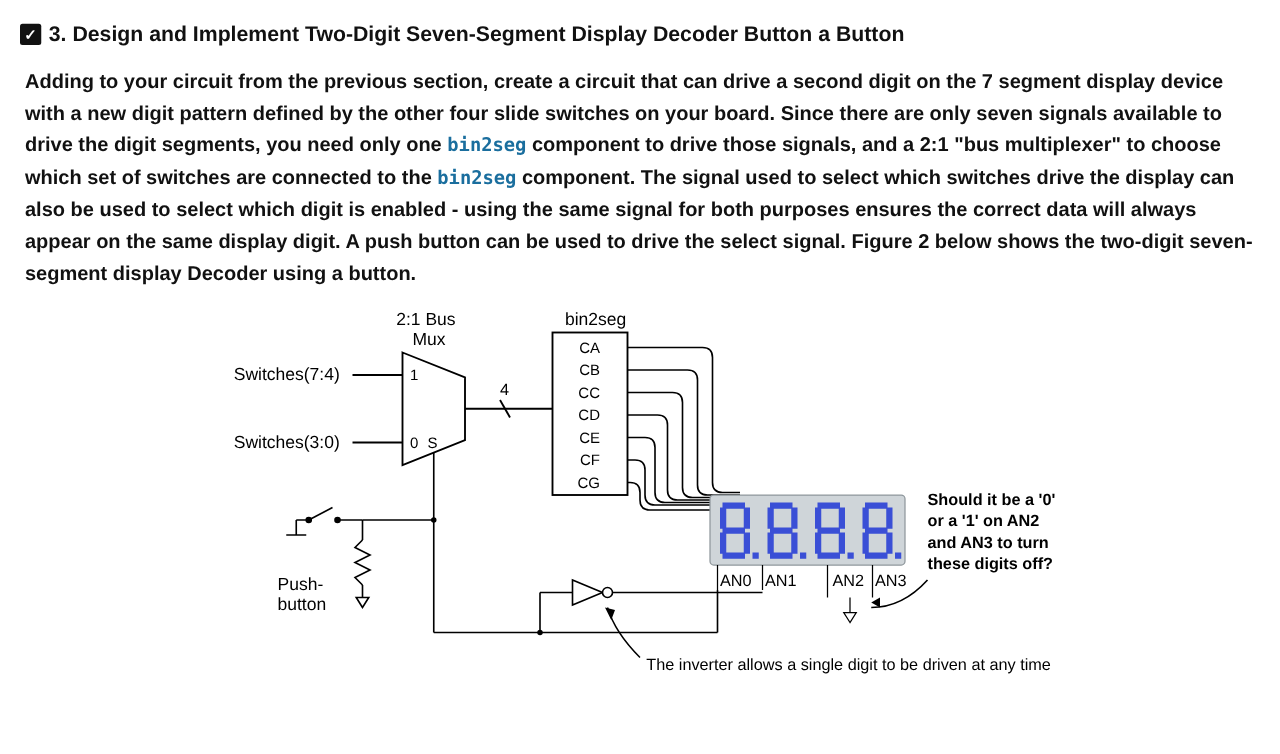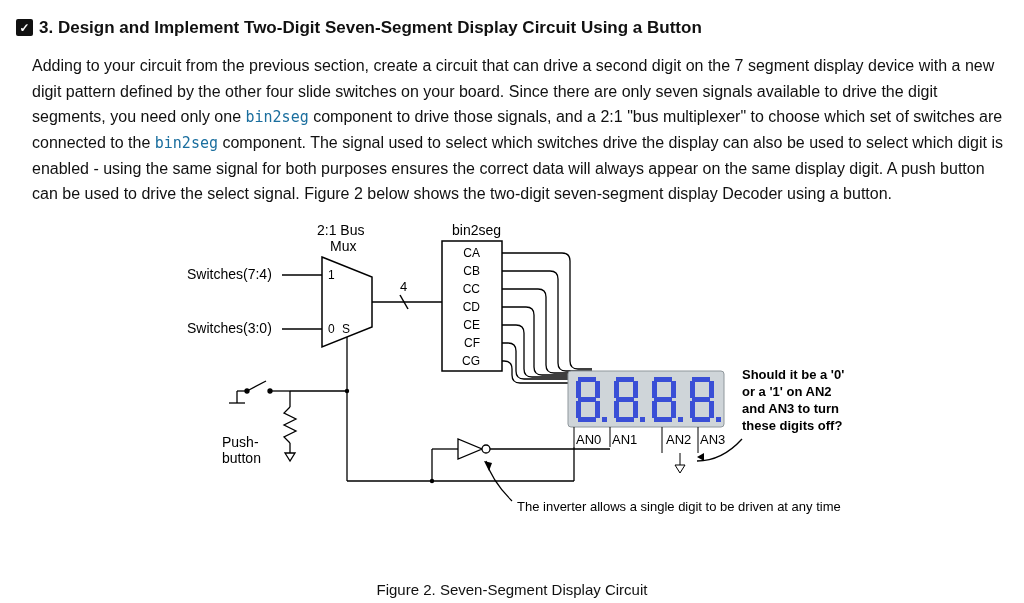--- a/index.html
+++ b/index.html
@@ -29,23 +29,23 @@
     height: 17px;
     background: #111;
     color: #fff;
     align-items: center;
     justify-content: center;
     font-size: 12px;
     line-height: 1;
     border-radius: 2px;
   }
   p.body {
-    margin: 0 0 4px 16px;
+    margin: 0 0 4px 4px;
     font-size: 16px;
-    font-weight: 400;
+    font-weight: 700;
   }
   code.inline {
     font-family: ui-monospace, SFMono-Regular, Menlo, Consolas, monospace;
     color: #1a6e9e;
     font-size: 15px;
   }
   .figure-wrap {
     width: 100%;
     text-align: center;
     margin-top: 14px;
@@ -66,21 +66,21 @@
 </style>
 </head>
 <body>
 
 <div class="page">
 
   <h2 class="section-title">
     <span class="check">✓</span>
     <span>
       <span>3.</span>
-      <span>Design and Implement Two-Digit Seven-Segment Display Circuit Using a Button</span>
+      <span>Design and Implement Two-Digit Seven-Segment Display Decoder Button a Button</span>
     </span>
   </h2>
 
   <p class="body">
     <span>Adding to your circuit from the previous section, create a circuit that can drive a second digit on the 7 segment display device with a new digit pattern defined by the other four slide switches on your board. Since there are only seven signals available to drive the digit segments, you need only one </span><code class="inline">bin2seg</code><span> component to drive those signals, and a 2:1 "bus multiplexer" to choose which set of switches are connected to the </span><code class="inline">bin2seg</code><span> component. The signal used to select which switches drive the display can also be used to select which digit is enabled - using the same signal for both purposes ensures the correct data will always appear on the same display digit. A push button can be used to drive the select signal. Figure 2 below shows the two-digit seven-segment display Decoder using a button.</span>
   </p>
 
   <div class="figure-wrap">
     <div class="figure-svg">
       <svg width="700" height="340" viewBox="0 0 700 340">

